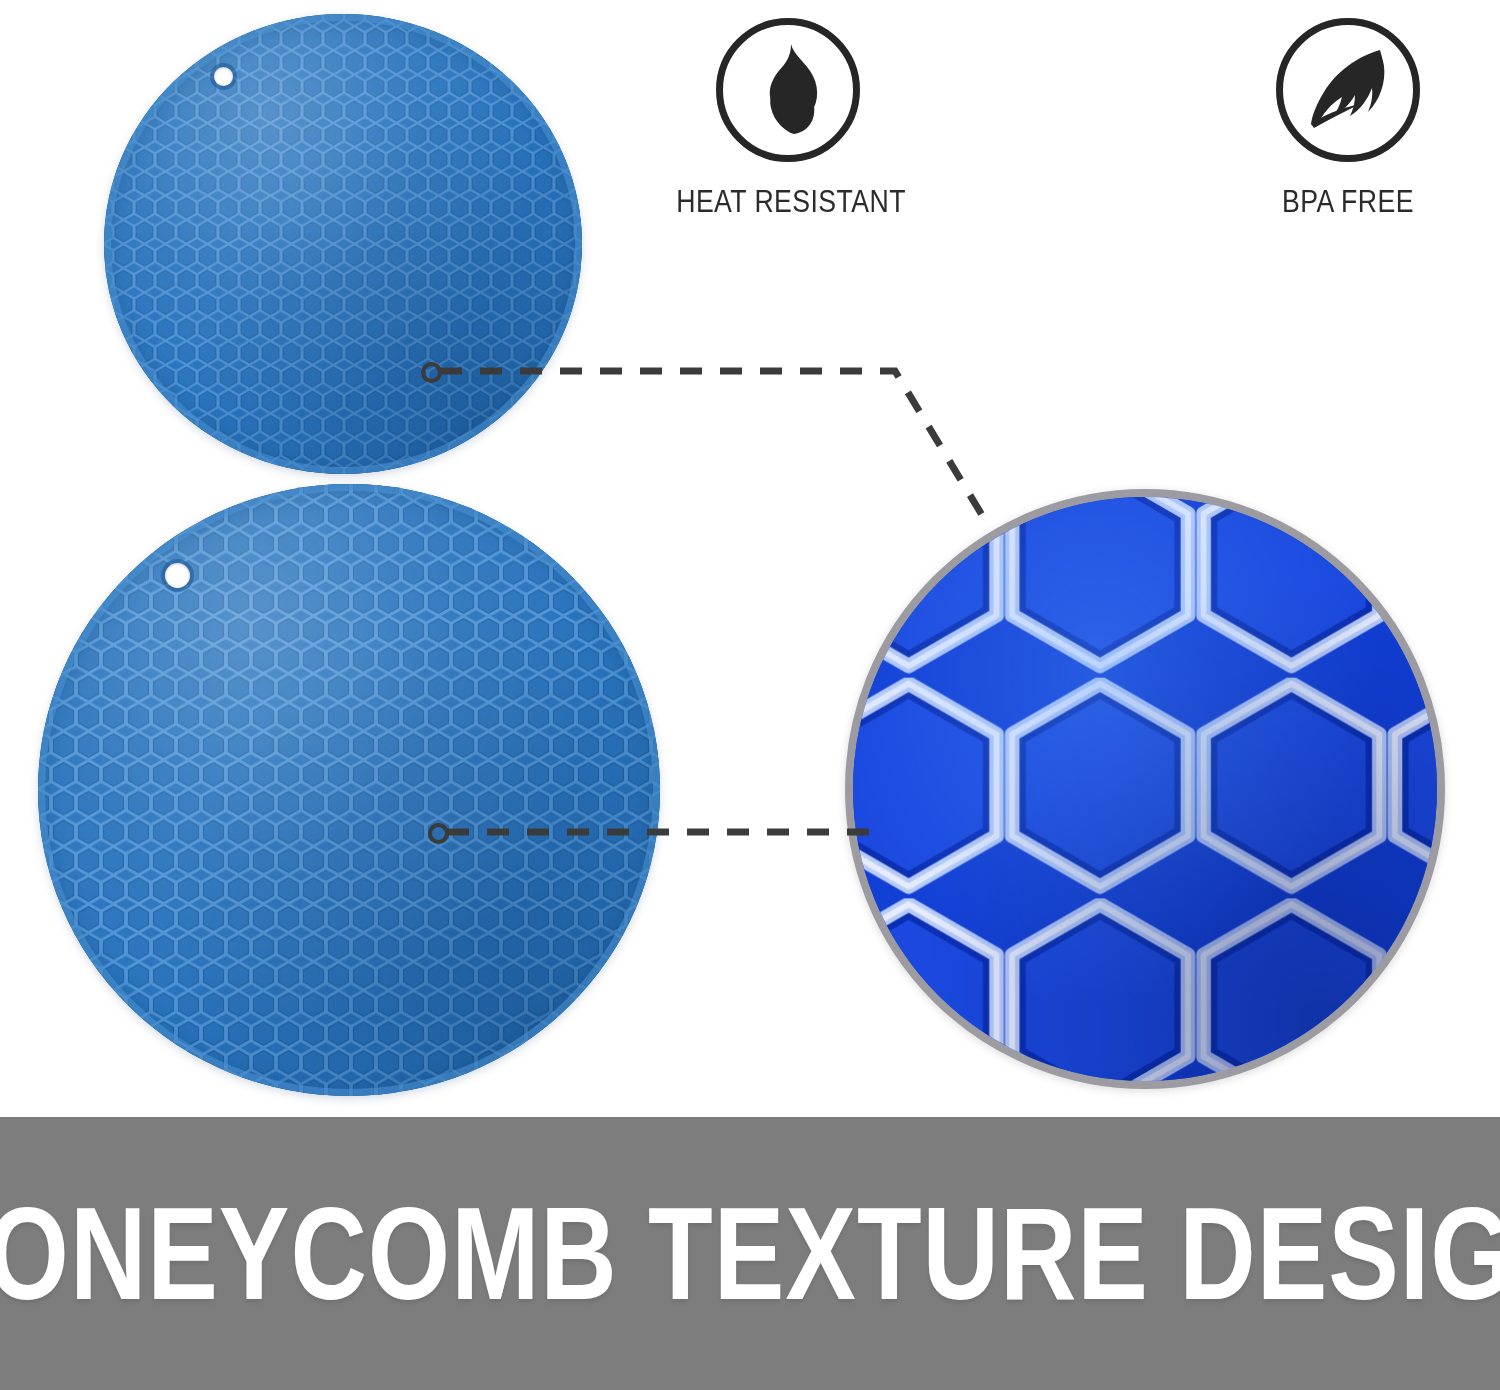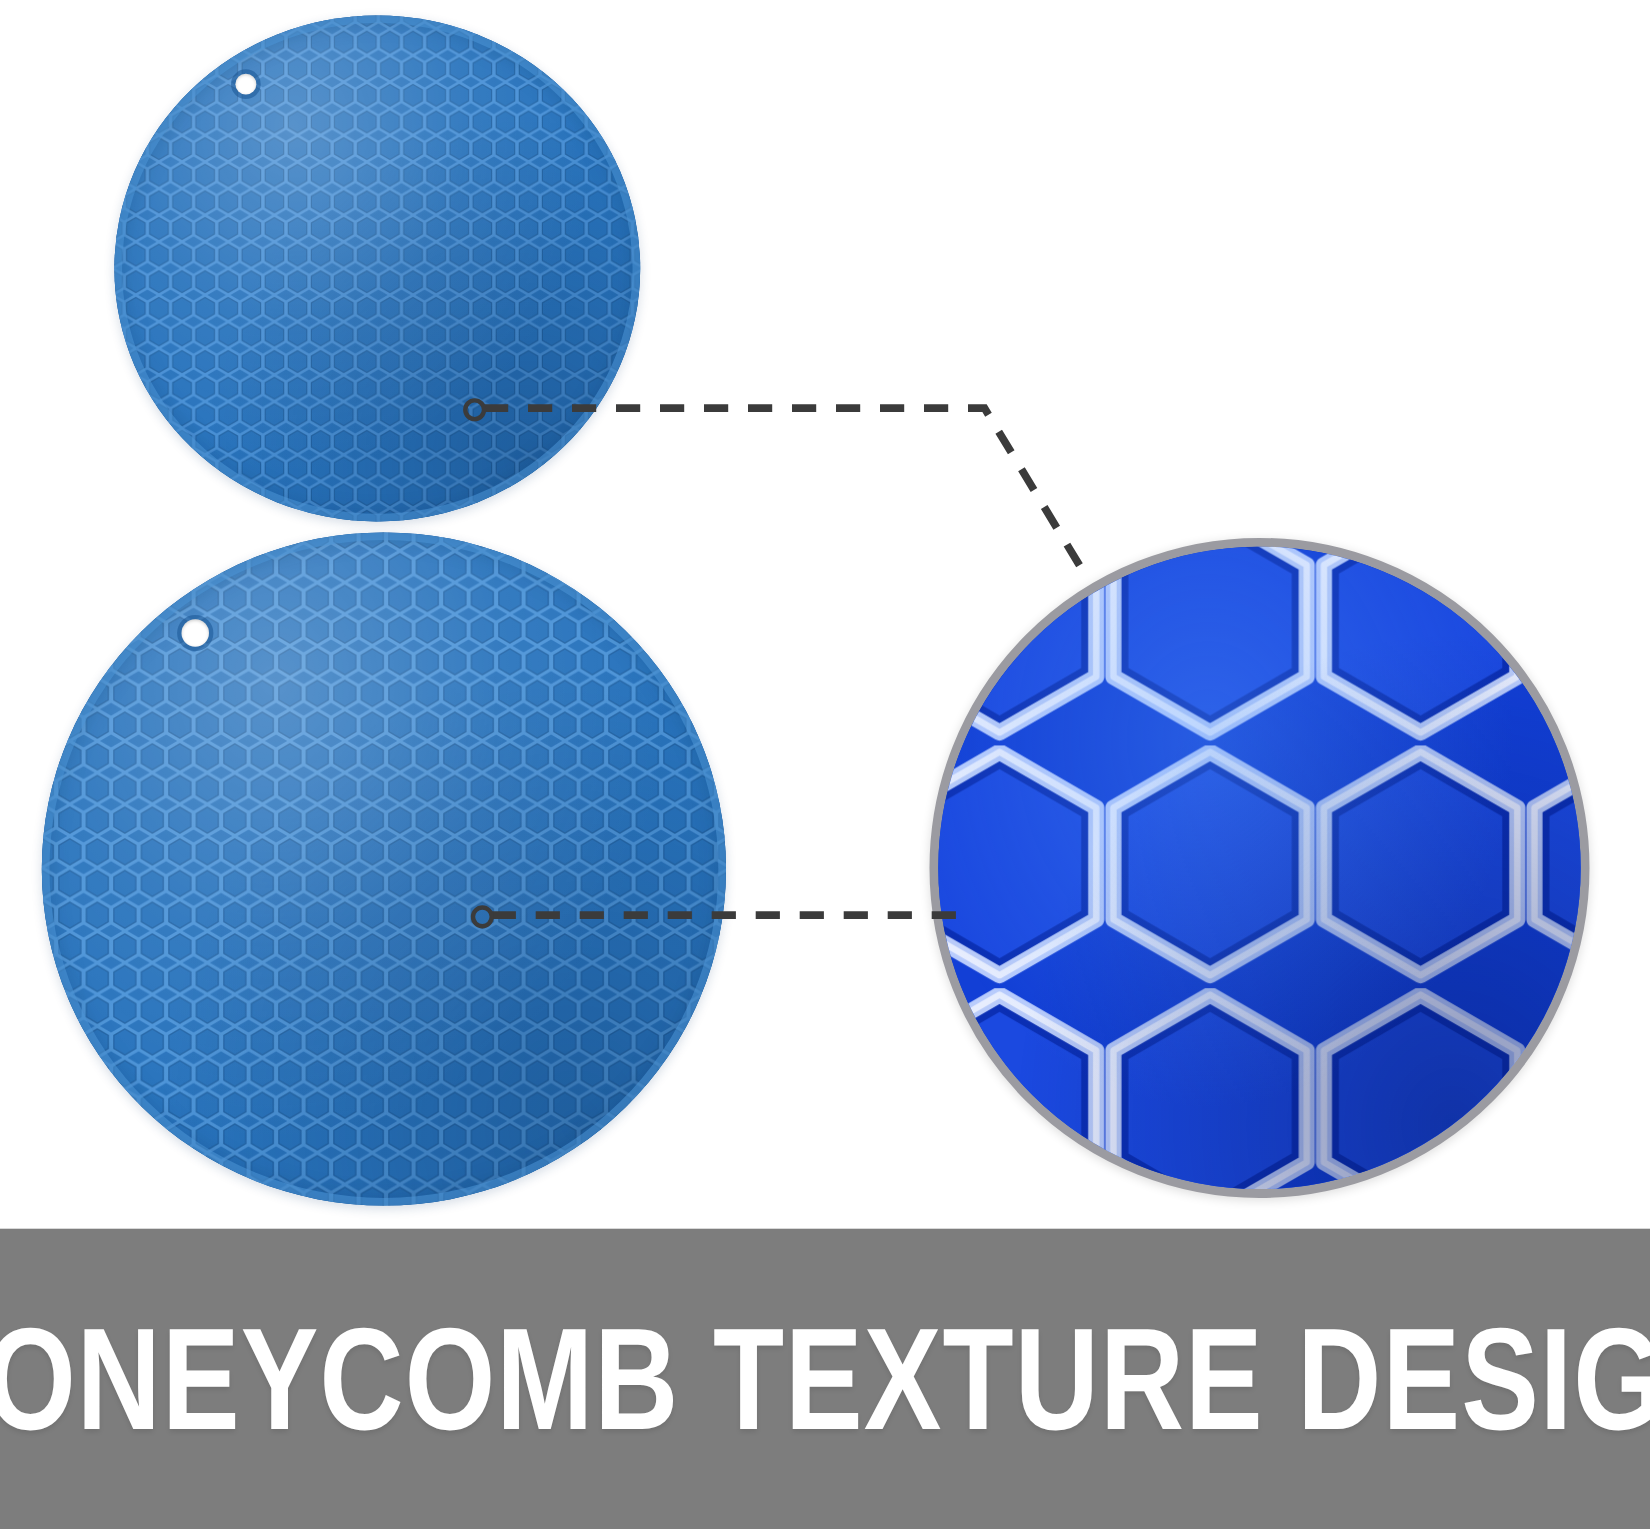--- a/index.html
+++ b/index.html
@@ -255,22 +255,48 @@
         <path d="M440 371 L895 371 L985 520"></path>
         <path d="M447 832 L872 832"></path>
       </g>
     </svg>
 
     <div class="callout-marker" id="marker-top"></div>
     <div class="callout-marker" id="marker-bottom"></div>
 
     <div class="badges">
 
-
-
+      <div class="badge" id="badge-heat">
+        <div class="badge-circle">
+          <svg width="76" height="96" viewBox="0 0 76 96">
+            <path fill="#262626" d="M41 2 C41 20 30 25 24 36 C18 47 19 56 23 62
+                     C21 52 24 45 29 40 C27 53 33 58 34 66 C35 57 40 51 45 46
+                     C47 56 44 62 41 68 C48 64 54 56 55 47
+                     C61 55 62 66 58 74 C68 64 70 48 63 34 C56 20 44 14 41 2 Z"></path>
+            <path fill="#262626" d="M36 30 C24 42 18 54 21 66 C24 80 36 90 44 92
+                     C58 90 66 78 64 64 C62 52 52 42 46 32 C44 44 41 48 38 52 C36 44 37 36 36 30 Z"></path>
+          </svg>
+        </div>
+        <div class="badge-label">HEAT RESISTANT</div>
+      </div>
+
+
+      <div class="badge" id="badge-bpa">
+        <div class="badge-circle">
+          <svg width="96" height="96" viewBox="0 0 96 96">
+            <path fill="#262626" d="M80 8 C58 14 36 30 24 50 C16 63 12 74 11 82
+                     L17 84 C22 72 31 62 42 55 C40 63 37 69 33 74
+                     C42 70 50 62 55 53 C55 61 53 68 50 74
+                     C60 68 68 57 72 46 C73 55 71 63 68 70
+                     C80 58 86 40 84 24 C83 18 81 12 80 8 Z"></path>
+            <path fill="#262626" d="M11 82 C22 74 40 66 60 62 C44 70 28 78 14 86 Z"></path>
+          </svg>
+        </div>
+        <div class="badge-label">BPA FREE</div>
+      </div>
 
     </div>
   </div>
 
   <div id="banner">
     <div id="banner-title">HONEYCOMB TEXTURE DESIGN</div>
   </div>
 
 </div>
 

